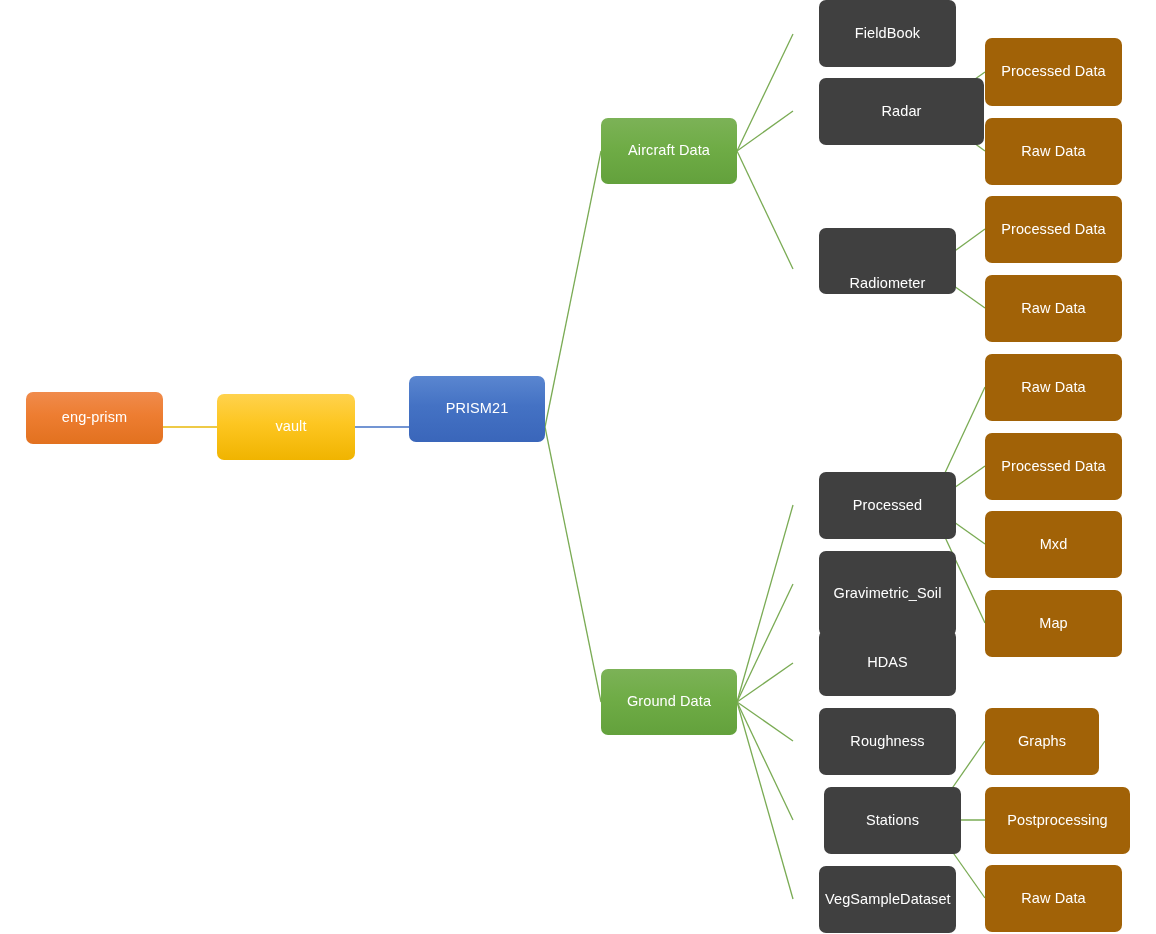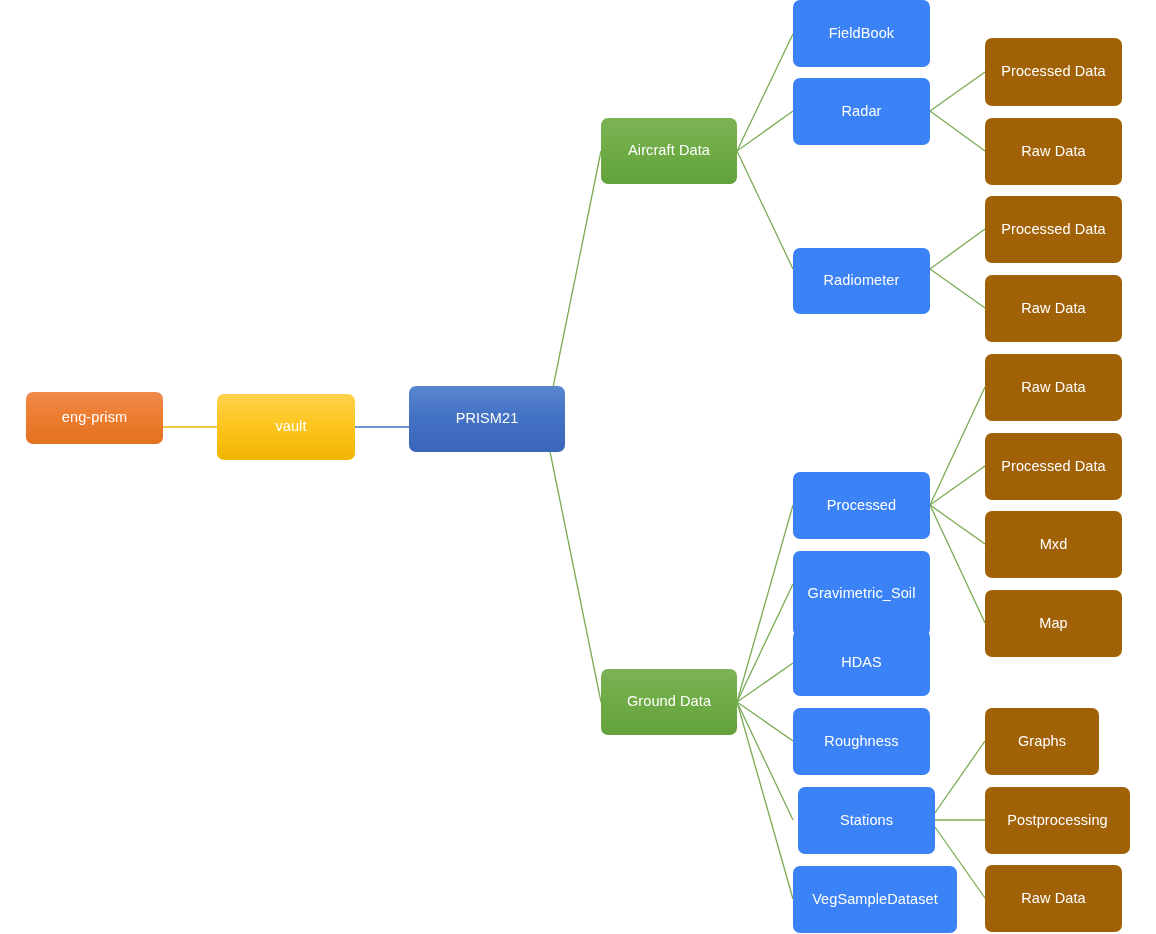--- a/index.html
+++ b/index.html
@@ -53,21 +53,22 @@
     background: linear-gradient(180deg, #ffd24d 0%, #fdc621 45%, #f0b400 100%);
     padding-left: 16px;
   }
   .n-blue {
     background: linear-gradient(180deg, #5a86d0 0%, #4472c4 45%, #3a66ba 100%);
   }
   .n-green {
     background: linear-gradient(180deg, #7cb257 0%, #6fac46 45%, #63a13c 100%);
   }
   .n-purple {
-    background: #3b82f6;
+    background: #404040;
+    margin-left: 26px;
   }
   .n-cyan {
     background: #a16207;
   }
 </style>
 </head>
 <body>
 
 <div id="canvas">
   <svg id="edges" viewBox="0 0 1156 934" width="1156" height="934" xmlns="http://www.w3.org/2000/svg">
@@ -96,54 +97,54 @@
       <line x1="930" y1="820" x2="985" y2="820" stroke="#7aab54" stroke-width="1.3" shape-rendering="geometricPrecision"></line>
       <line x1="930" y1="820" x2="985" y2="898" stroke="#7aab54" stroke-width="1.3" shape-rendering="geometricPrecision"></line>
     </svg>
   <div id="node-layer">
       <div class="node n-orange" style="left: 26px; top: 392px; width: 137px; height: 52px;">
         <span class="label">eng-prism</span>
       </div>
       <div class="node n-yellow" style="left: 217px; top: 394px; width: 138px; height: 66px;">
         <span class="label">vault</span>
       </div>
-      <div class="node n-blue" style="left: 409px; top: 386px; width: 156px; height: 66px; text-align: center;">
+      <div class="node n-blue" style="left: 409px; top: 376px; width: 136px; height: 66px; text-align: center;">
         <span class="label">PRISM21</span>
       </div>
       <div class="node n-green" style="left: 601px; top: 118px; width: 136px; height: 66px;">
         <span class="label">Aircraft Data</span>
       </div>
       <div class="node n-green" style="left: 601px; top: 669px; width: 136px; height: 66px;">
         <span class="label">Ground Data</span>
       </div>
       <div class="node n-purple" style="left: 793px; top: 0px; width: 137px; height: 67px;">
         <span class="label">FieldBook</span>
       </div>
-      <div class="node n-purple" style="left: 793px; top: 78px; width: 137px; height: 67px;">
+      <div class="node n-purple" style="left: 793px; top: 78px; width: 165px; height: 67px;">
         <span class="label">Radar</span>
       </div>
-      <div class="node n-purple" style="left: 793px; top: 248px; width: 137px; height: 66px;">
+      <div class="node n-purple" style="left: 793px; top: 228px; width: 137px; height: 66px; align-items: flex-end;">
         <span class="label">Radiometer</span>
       </div>
       <div class="node n-purple" style="left: 793px; top: 472px; width: 137px; height: 67px;">
         <span class="label">Processed</span>
       </div>
       <div class="node n-purple" style="left: 793px; top: 551px; width: 137px; height: 85px;">
         <span class="label">Gravimetric_Soil</span>
       </div>
       <div class="node n-purple" style="left: 793px; top: 630px; width: 137px; height: 66px;">
         <span class="label">HDAS</span>
       </div>
       <div class="node n-purple" style="left: 793px; top: 708px; width: 137px; height: 67px;">
         <span class="label">Roughness</span>
       </div>
       <div class="node n-purple" style="left: 798px; top: 787px; width: 137px; height: 67px;">
         <span class="label">Stations</span>
       </div>
-      <div class="node n-purple" style="left: 793px; top: 866px; width: 164px; height: 67px;">
+      <div class="node n-purple" style="left: 793px; top: 866px; width: 137px; height: 67px;">
         <span class="label">VegSampleDataset</span>
       </div>
       <div class="node n-cyan" style="left: 985px; top: 38px; width: 137px; height: 68px;">
         <span class="label">Processed Data</span>
       </div>
       <div class="node n-cyan" style="left: 985px; top: 118px; width: 137px; height: 67px;">
         <span class="label">Raw Data</span>
       </div>
       <div class="node n-cyan" style="left: 985px; top: 196px; width: 137px; height: 67px;">
         <span class="label">Processed Data</span>

